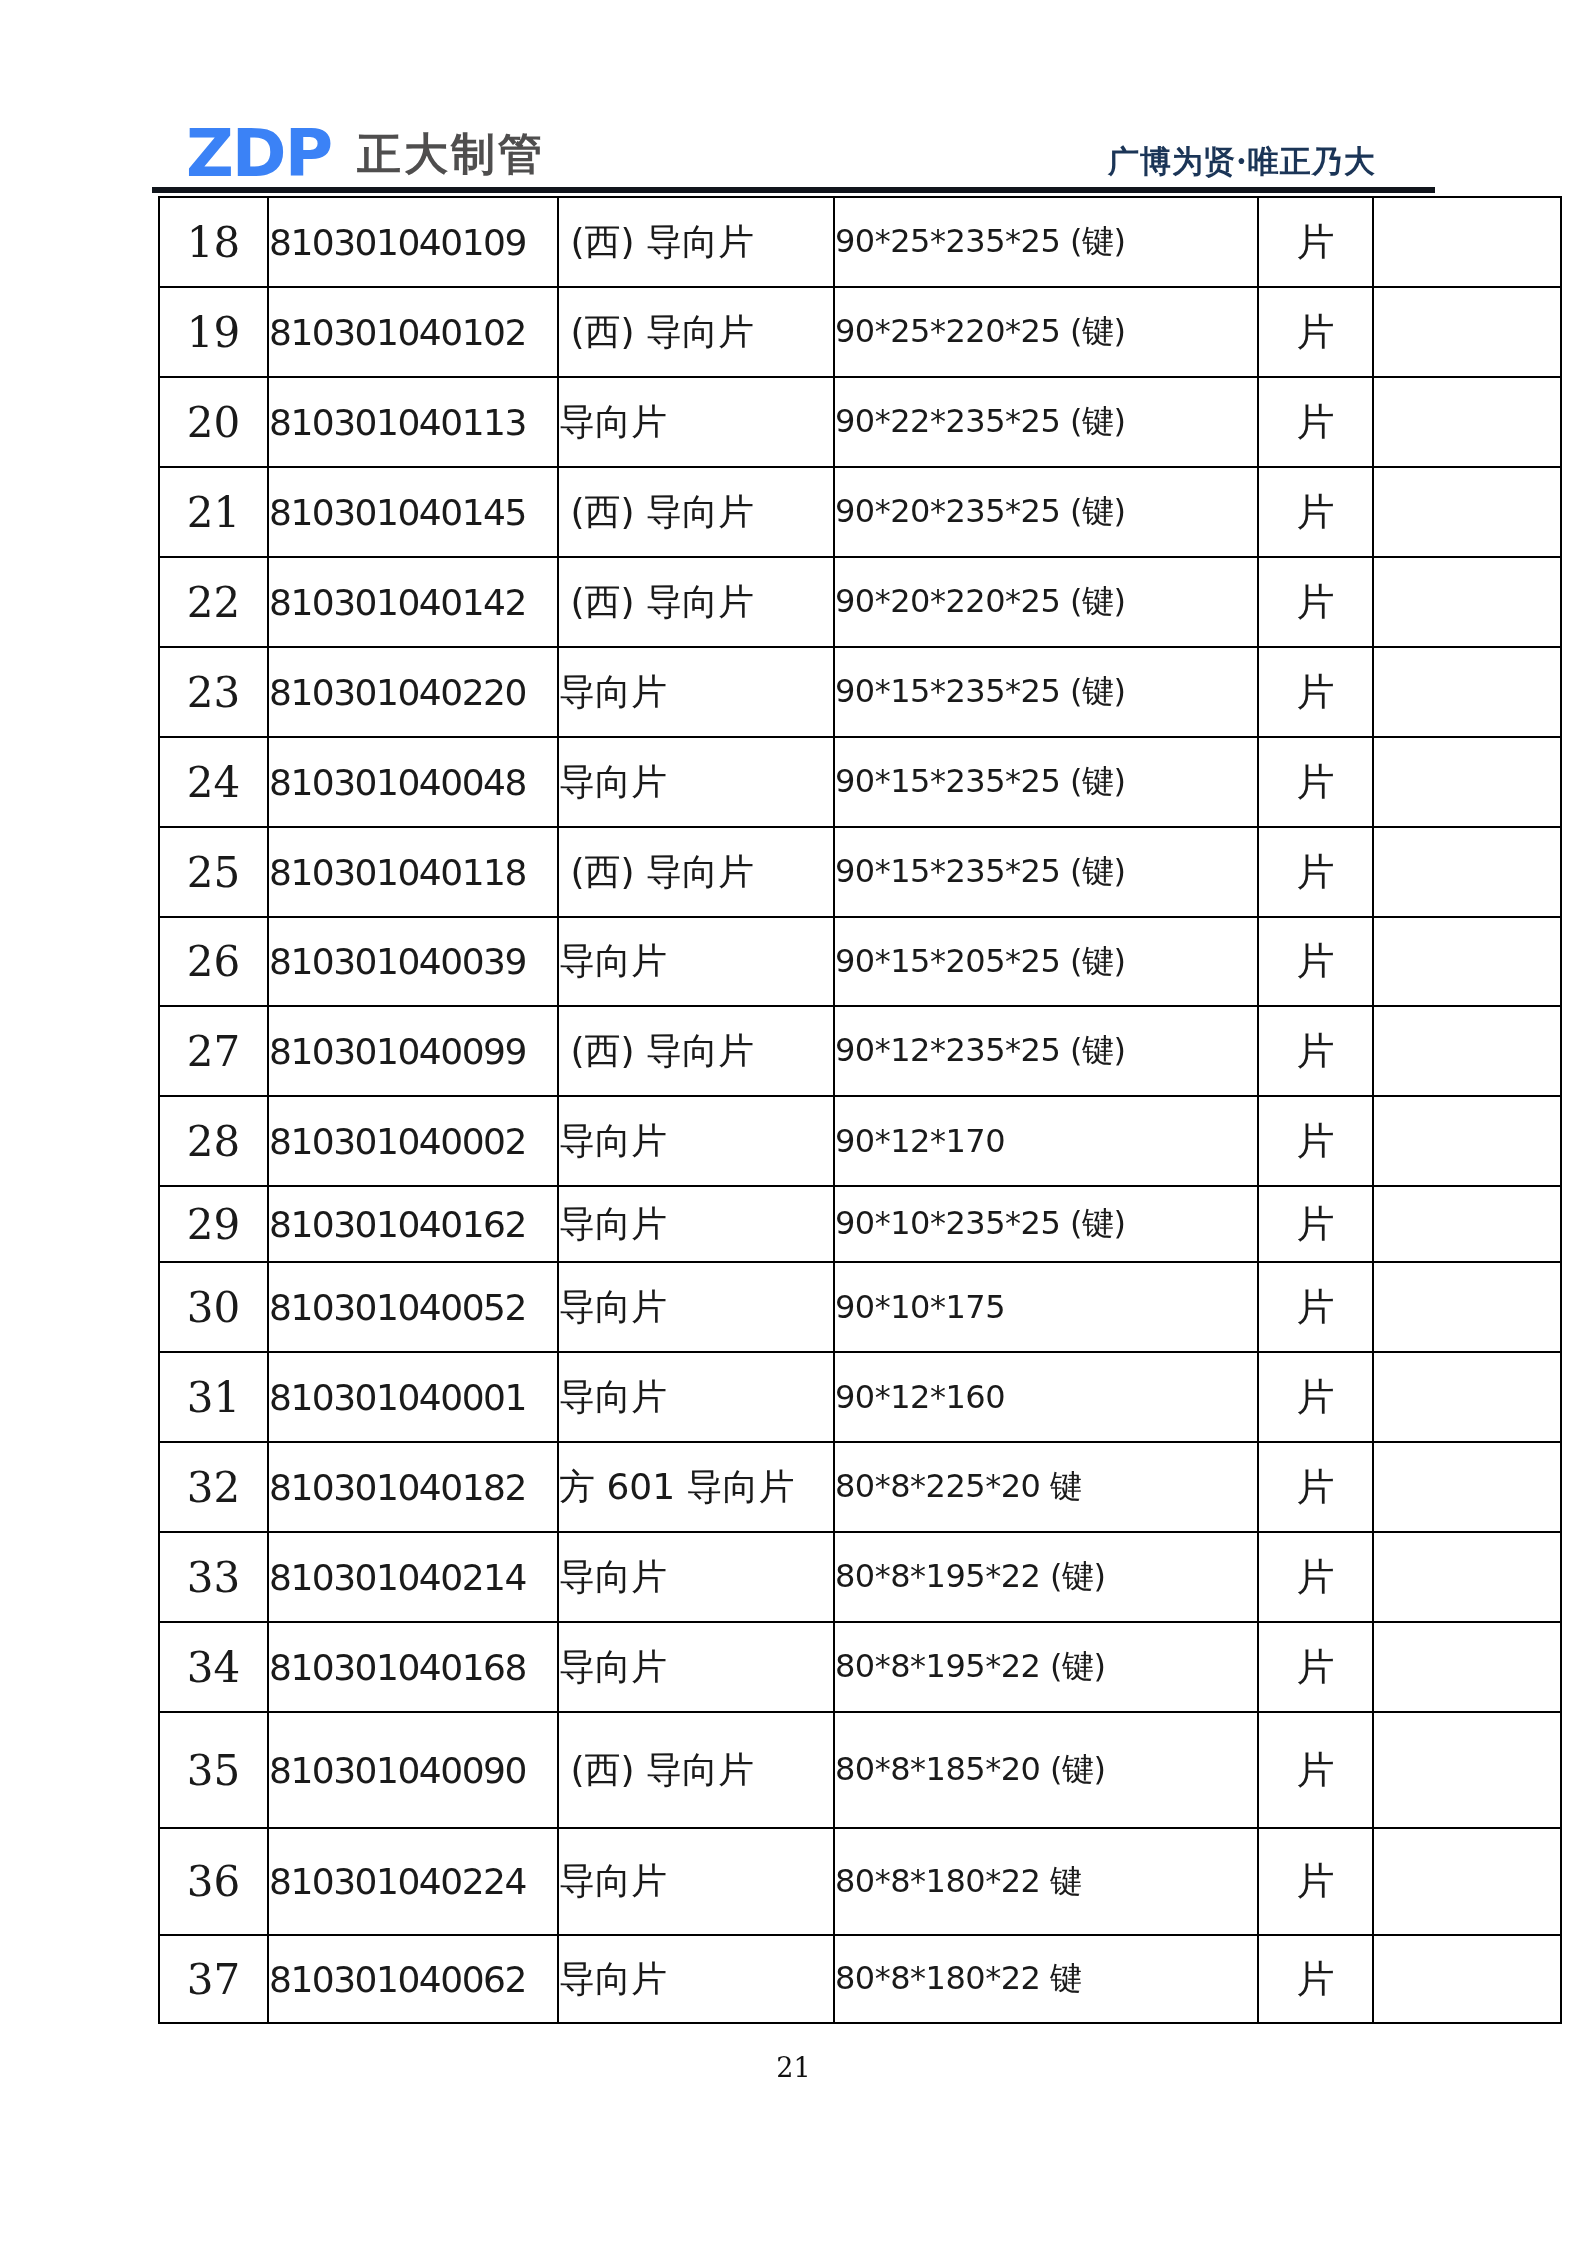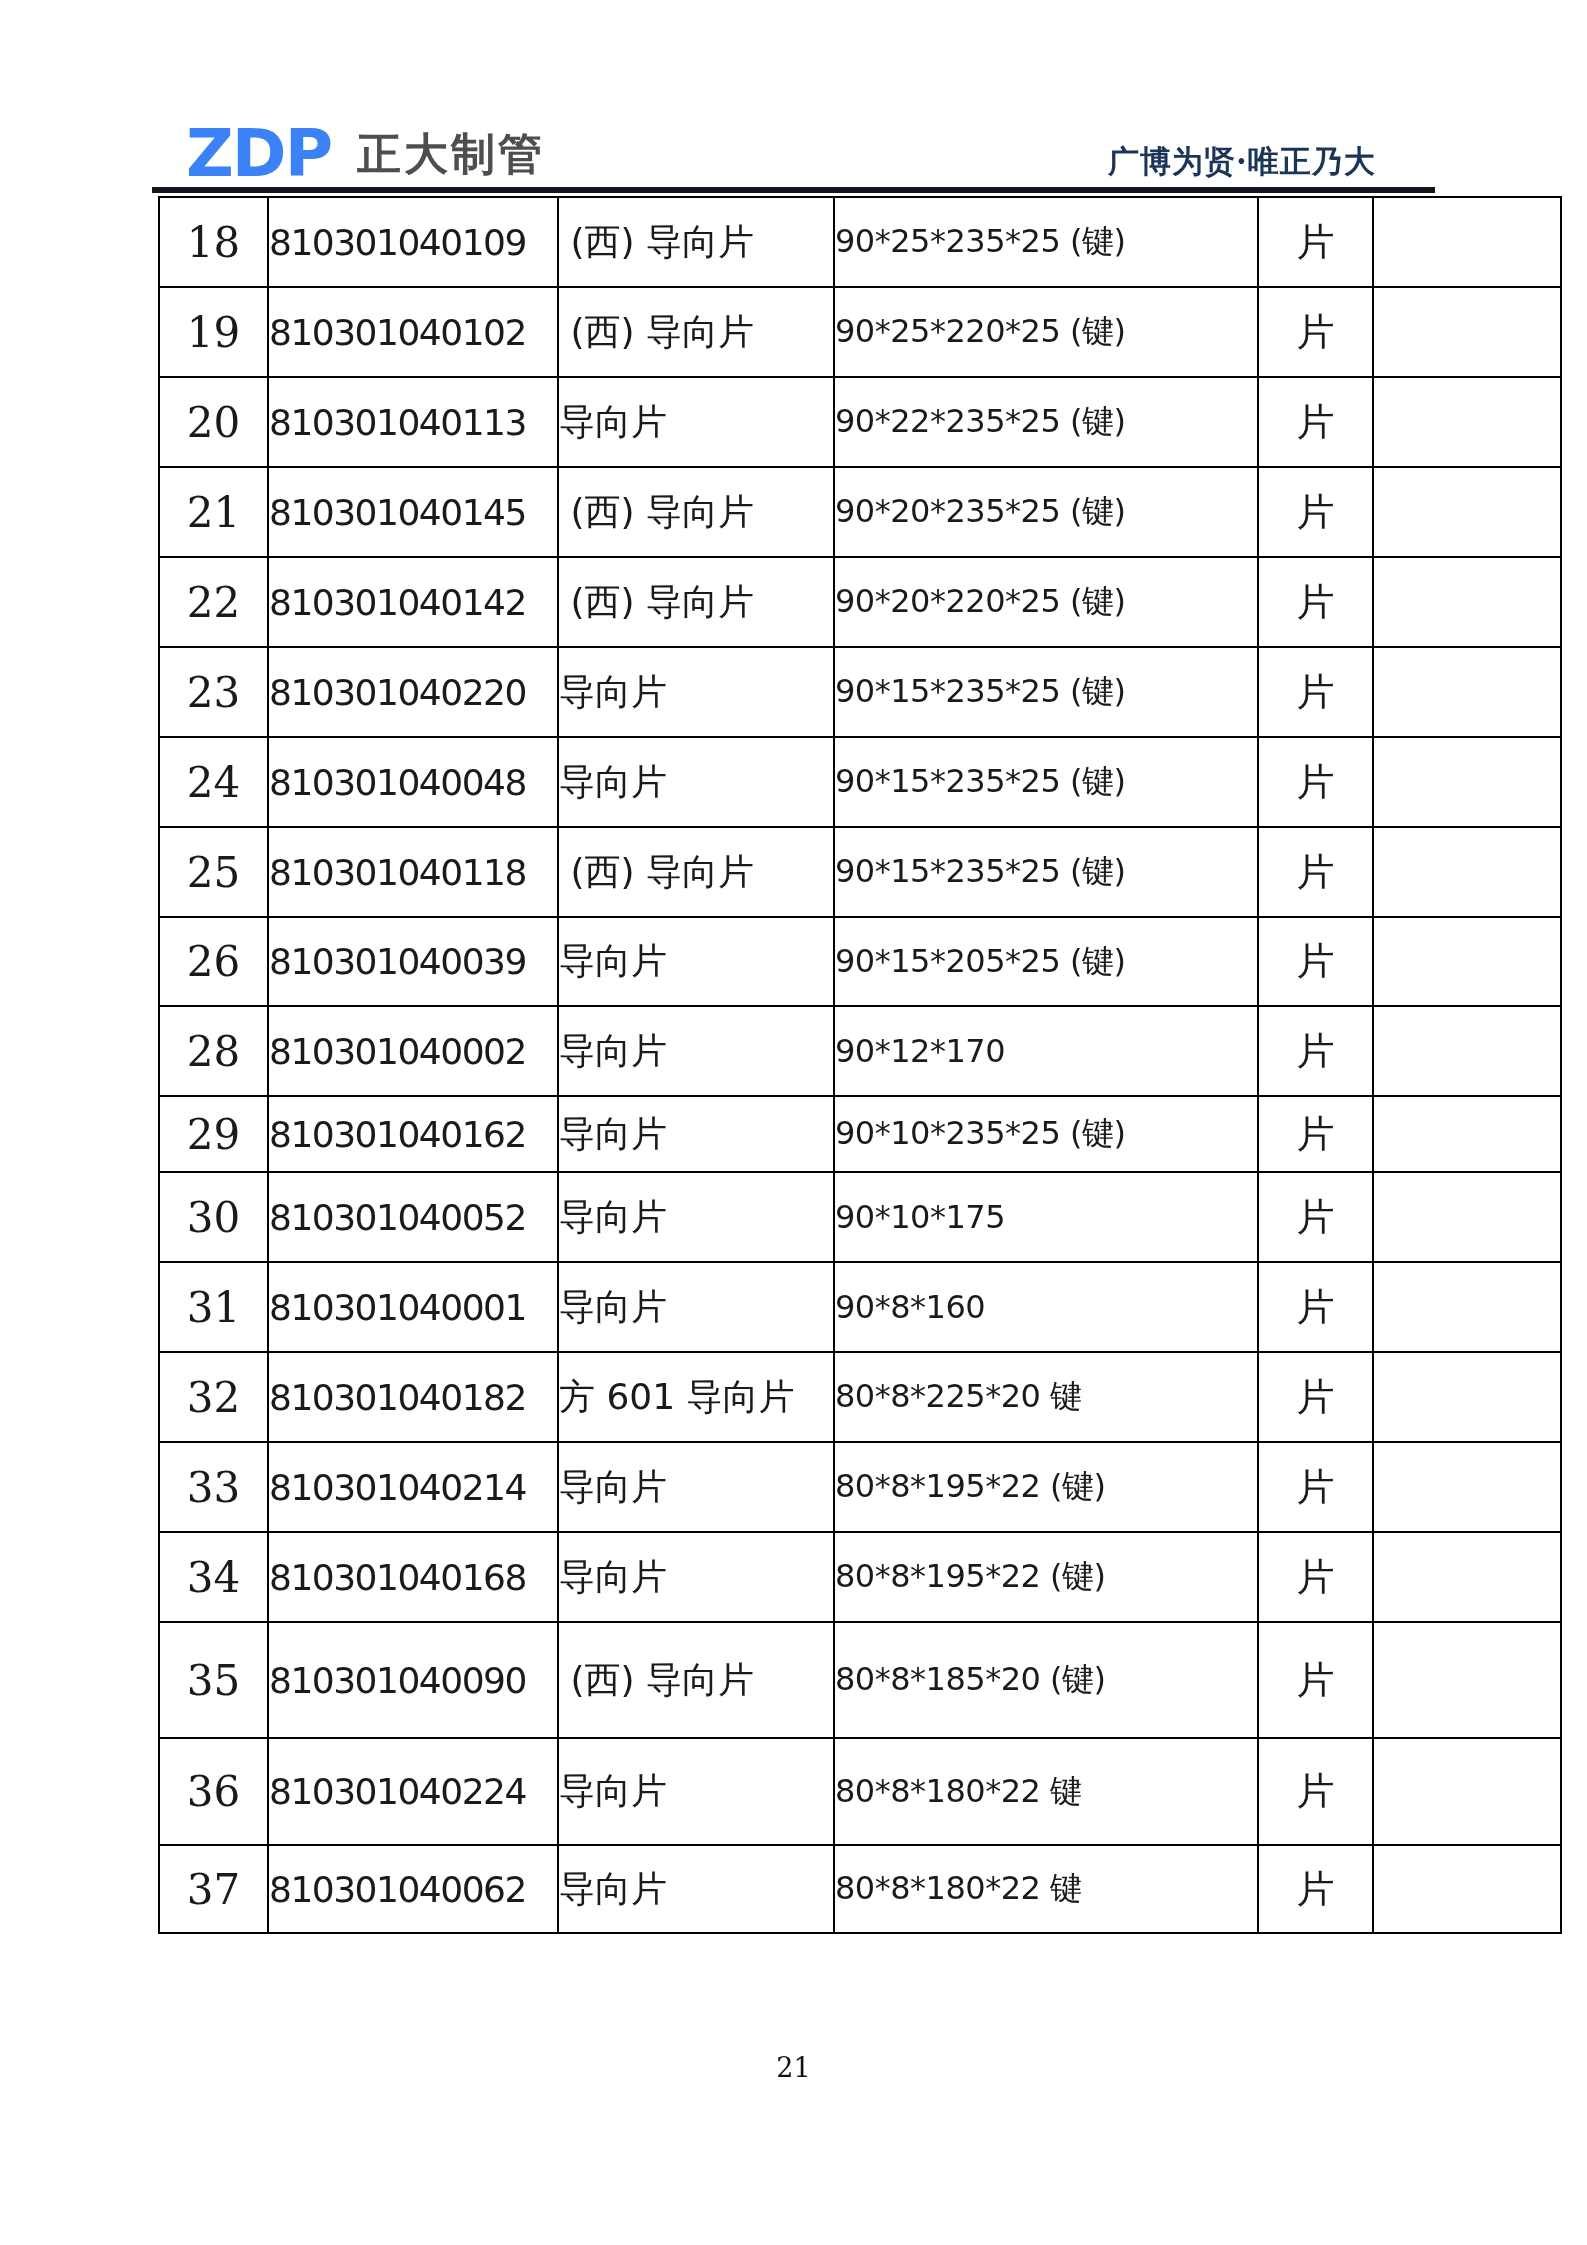--- a/index.html
+++ b/index.html
@@ -206,20 +206,28 @@
   </tr>
         <tr style="height: 89px;">
     <td class="c-no">26</td>
     <td class="c-code">810301040039</td>
     <td class="c-name">导向片</td>
     <td class="c-spec">90*15*205*25 (键)</td>
     <td class="c-unit">片</td>
     <td class="c-remark"></td>
   </tr>
         <tr style="height: 90px;">
+    <td class="c-no">27</td>
+    <td class="c-code">810301040099</td>
+    <td class="c-name"> (西) 导向片</td>
+    <td class="c-spec">90*12*235*25 (键)</td>
+    <td class="c-unit">片</td>
+    <td class="c-remark"></td>
+  </tr>
+        <tr style="height: 90px;">
     <td class="c-no">28</td>
     <td class="c-code">810301040002</td>
     <td class="c-name">导向片</td>
     <td class="c-spec">90*12*170</td>
     <td class="c-unit">片</td>
     <td class="c-remark"></td>
   </tr>
         <tr style="height: 76px;">
     <td class="c-no">29</td>
     <td class="c-code">810301040162</td>
@@ -233,21 +241,21 @@
     <td class="c-code">810301040052</td>
     <td class="c-name">导向片</td>
     <td class="c-spec">90*10*175</td>
     <td class="c-unit">片</td>
     <td class="c-remark"></td>
   </tr>
         <tr style="height: 90px;">
     <td class="c-no">31</td>
     <td class="c-code">810301040001</td>
     <td class="c-name">导向片</td>
-    <td class="c-spec">90*8*160</td>
+    <td class="c-spec">90*12*160</td>
     <td class="c-unit">片</td>
     <td class="c-remark"></td>
   </tr>
         <tr style="height: 90px;">
     <td class="c-no">32</td>
     <td class="c-code">810301040182</td>
     <td class="c-name">方 601 导向片</td>
     <td class="c-spec">80*8*225*20 键</td>
     <td class="c-unit">片</td>
     <td class="c-remark"></td>

